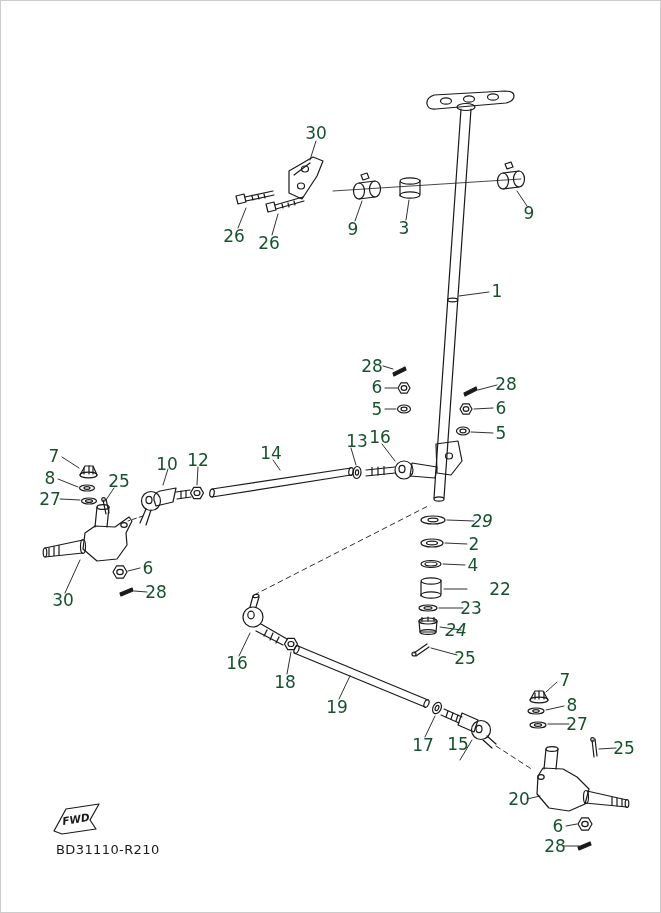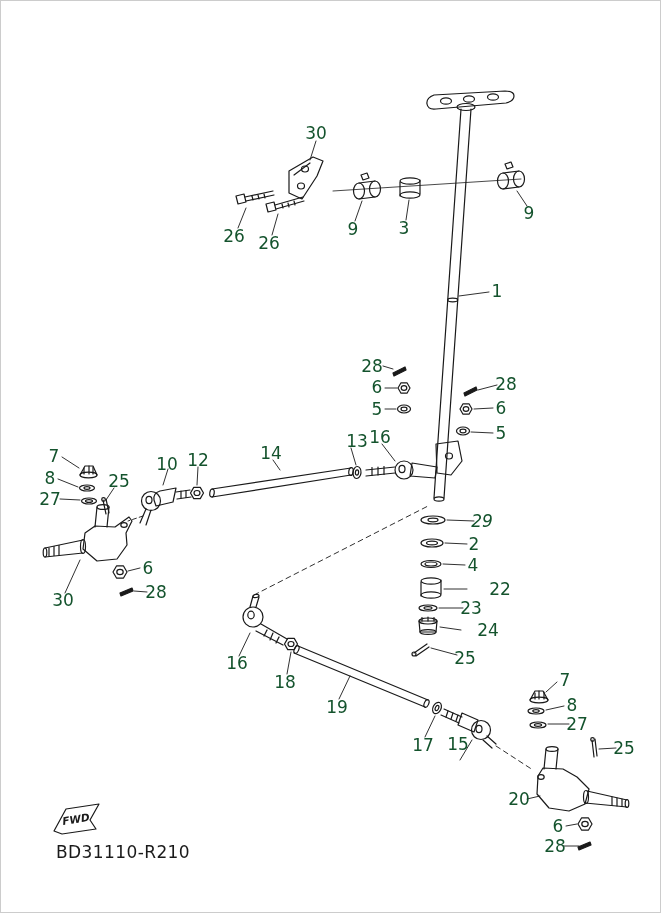--- a/index.html
+++ b/index.html
@@ -16,21 +16,21 @@
   .part-label {
     position:absolute;
     transform:translate(-50%,-50%);
     font-size:17px;
     color:#14532d;
     white-space:nowrap;
   }
   .part-code {
     position:absolute;
     left:56px; top:842px;
-    font-size:17px;
+    font-size:13px;
     letter-spacing:0.4px;
     color:#1a1a1a;
   }
 </style>
 </head>
 <body>
 
 <div class="page">
 
   <svg width="661" height="913" viewBox="0 0 661 913">
@@ -405,21 +405,21 @@
       <span class="part-label" style="left: 167px; top: 464px;">10</span>
       <span class="part-label" style="left: 54px; top: 456px;">7</span>
       <span class="part-label" style="left: 50px; top: 478px;">8</span>
       <span class="part-label" style="left: 50px; top: 499px;">27</span>
       <span class="part-label" style="left: 119px; top: 481px;">25</span>
       <span class="part-label" style="left: 482px; top: 521px; font-style: italic;">29</span>
       <span class="part-label" style="left: 474px; top: 544px;">2</span>
       <span class="part-label" style="left: 473px; top: 565px;">4</span>
       <span class="part-label" style="left: 476px; top: 589px; margin-left: 24px;">22</span>
       <span class="part-label" style="left: 471px; top: 608px;">23</span>
-      <span class="part-label" style="left: 488px; top: 630px;">24</span>
+      <span class="part-label" style="left: 456px; top: 630px; font-style: italic;">24</span>
       <span class="part-label" style="left: 465px; top: 658px;">25</span>
       <span class="part-label" style="left: 148px; top: 568px;">6</span>
       <span class="part-label" style="left: 156px; top: 592px;">28</span>
       <span class="part-label" style="left: 63px; top: 600px;">30</span>
       <span class="part-label" style="left: 237px; top: 663px;">16</span>
       <span class="part-label" style="left: 285px; top: 682px;">18</span>
       <span class="part-label" style="left: 337px; top: 707px;">19</span>
       <span class="part-label" style="left: 423px; top: 745px;">17</span>
       <span class="part-label" style="left: 458px; top: 744px;">15</span>
       <span class="part-label" style="left: 565px; top: 680px;">7</span>

